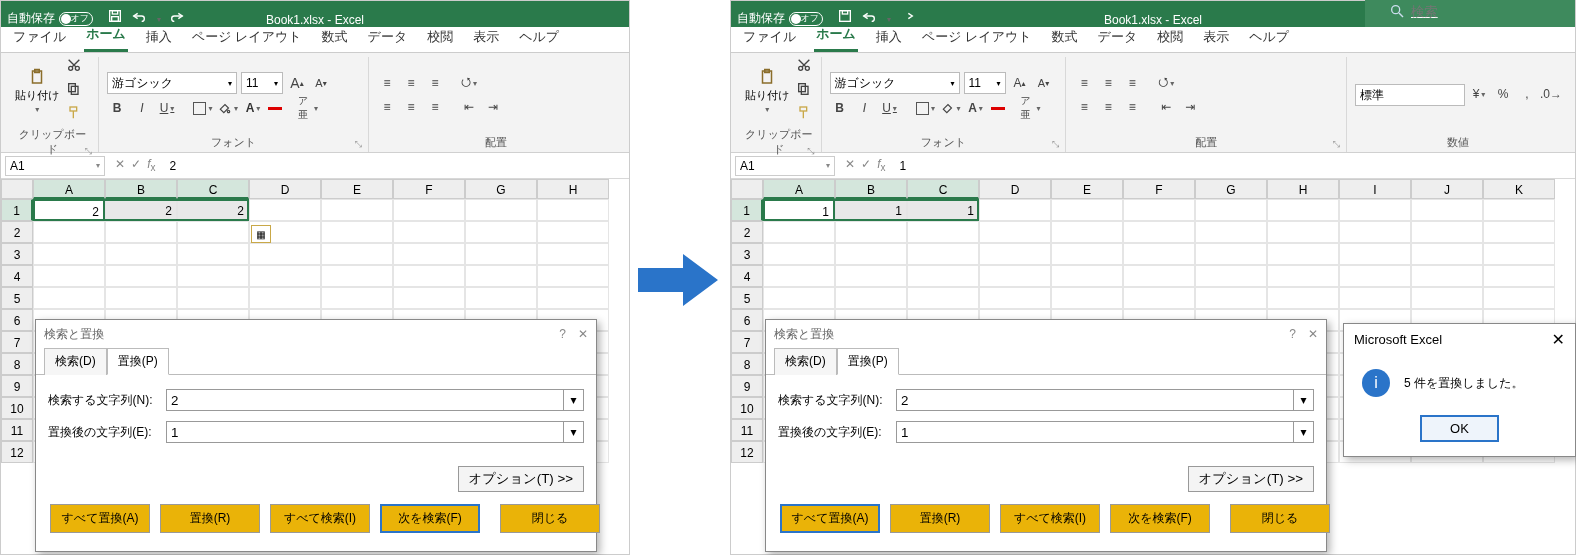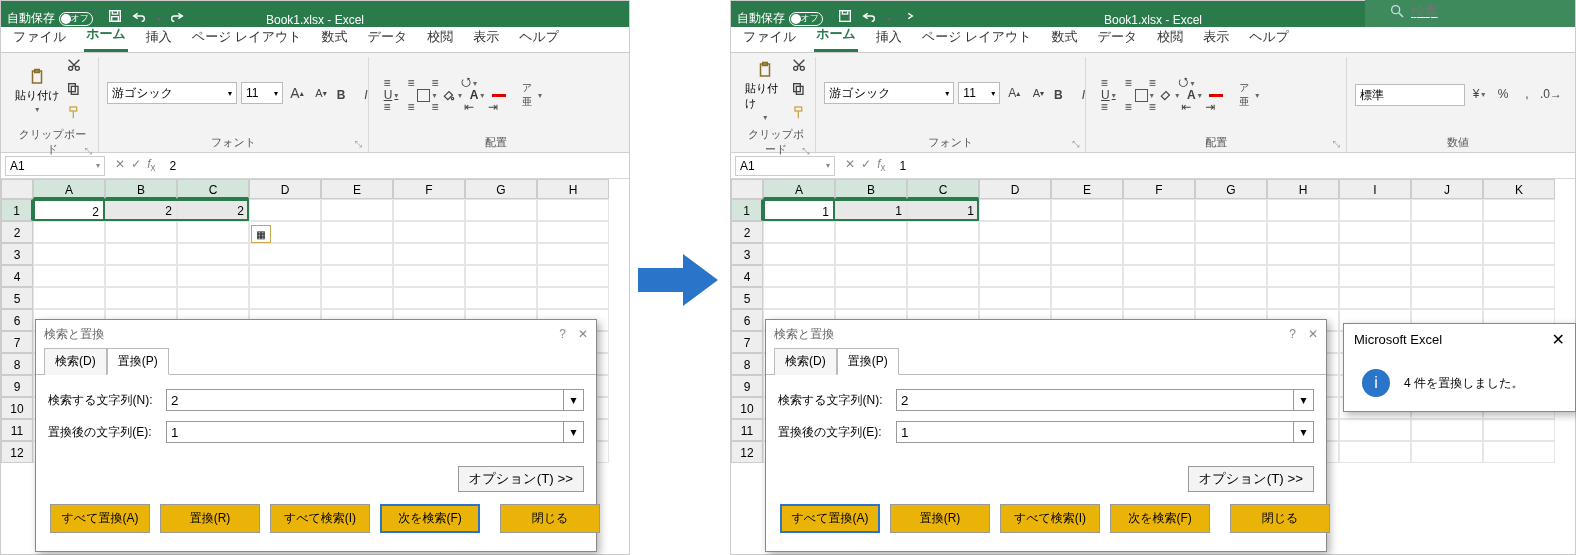--- a/index.html
+++ b/index.html
@@ -29,21 +29,21 @@
   .ribbon { height: 100px; background:#f3f3f3; border-bottom:1px solid #d0d0d0; display:flex; padding:4px 6px 0; }
   .rgroup { border-right:1px solid #d8d8d8; padding:0 8px; display:flex; flex-direction:column; }
   .rgroup-body { flex:1; display:flex; align-items:center; gap:6px;}
   .rgroup-label { text-align:center; font-size:11px; color:#555; padding:2px 0 2px; position:relative;}
   .rgroup-label .dlaunch { position:absolute; right:-2px; bottom:2px; font-size:9px; color:#888;}
   .clip-big { display:flex; flex-direction:column; align-items:center; font-size:11px; gap:2px;}
   .clip-icons { display:flex; flex-direction:column; gap:4px;}
   .fontbox { border:1px solid #bbb; background:#fff; height:22px; font-size:12px; padding:0 4px; display:flex; align-items:center; justify-content:space-between;}
   .font-row1 { display:flex; gap:4px; align-items:center; margin-bottom:4px;}
   .font-row2 { display:flex; gap:5px; align-items:center;}
-  .font-col { display:flex; flex-direction:row;}
+  .font-col { display:flex; flex-direction:column;}
   .btn-icon { width:20px;height:20px; display:inline-flex;align-items:center;justify-content:center;font-size:12px;color:#444;}
   .dd::after { content:"▾"; font-size:8px; margin-left:2px; color:#666;}
   .align-col { display:flex; flex-direction:column; gap:4px;}
   .align-row { display:flex; gap:4px;}
   .mrg-col { display:flex; flex-direction:column; gap:4px; font-size:11px; color:#333;}
   .mrg-item { display:flex; align-items:center; gap:4px;}
   .num-col { display:flex; flex-direction:row; gap:4px;}
 
   
   .fbar { height:26px; display:flex; align-items:center; border-bottom:1px solid #d8d8d8; font-size:12px;}
@@ -846,16 +846,19 @@
     </div>
   </div>
 
   <div class="msgbox" style="left:612px; top:322px; width:233px;">
     <div class="msg-title">
       <span>Microsoft Excel</span>
       <span class="x">✕</span>
     </div>
     <div class="msg-body">
       <div class="info-icon">i</div>
-      <div>4 件を置換しました。</div>
+      <div>5 件を置換しました。</div>
+    </div>
+    <div class="msg-btns">
+      <button>OK</button>
     </div>
   </div>
 </div>
 
 </body></html>

